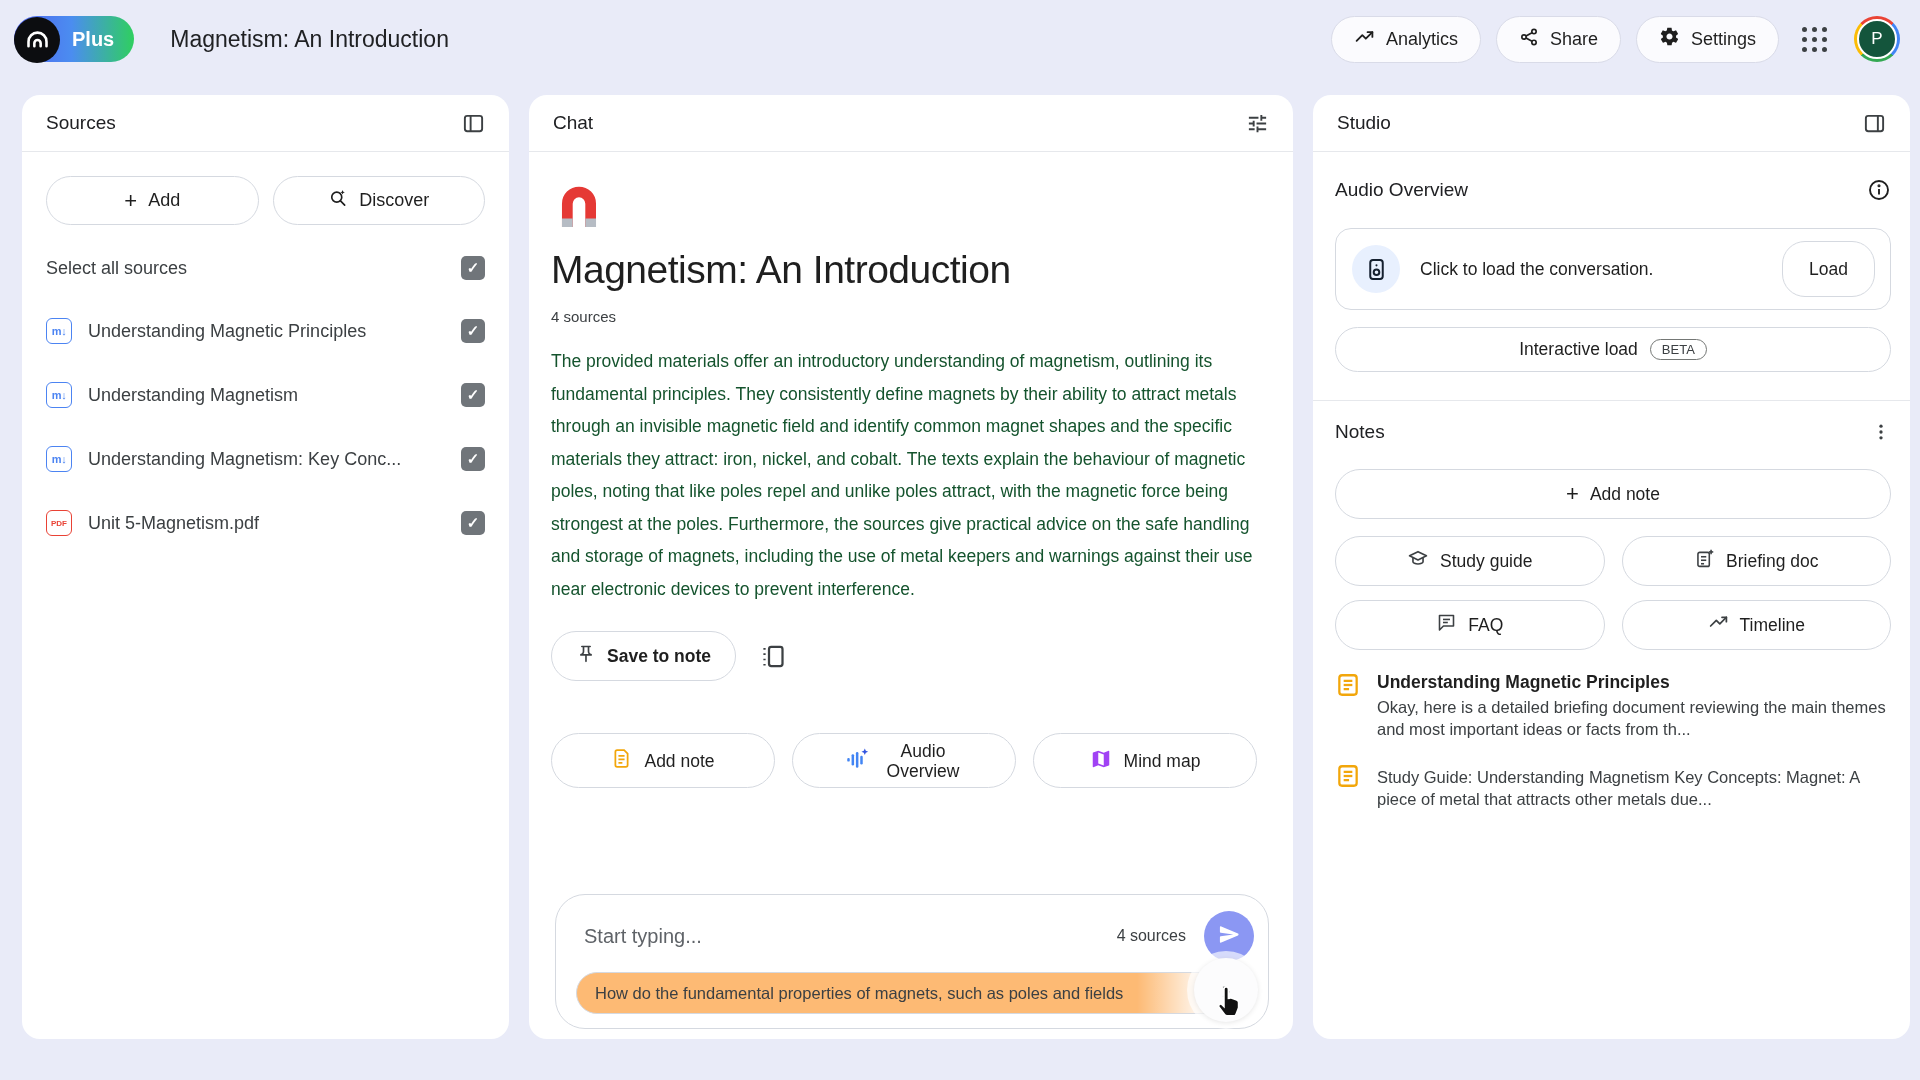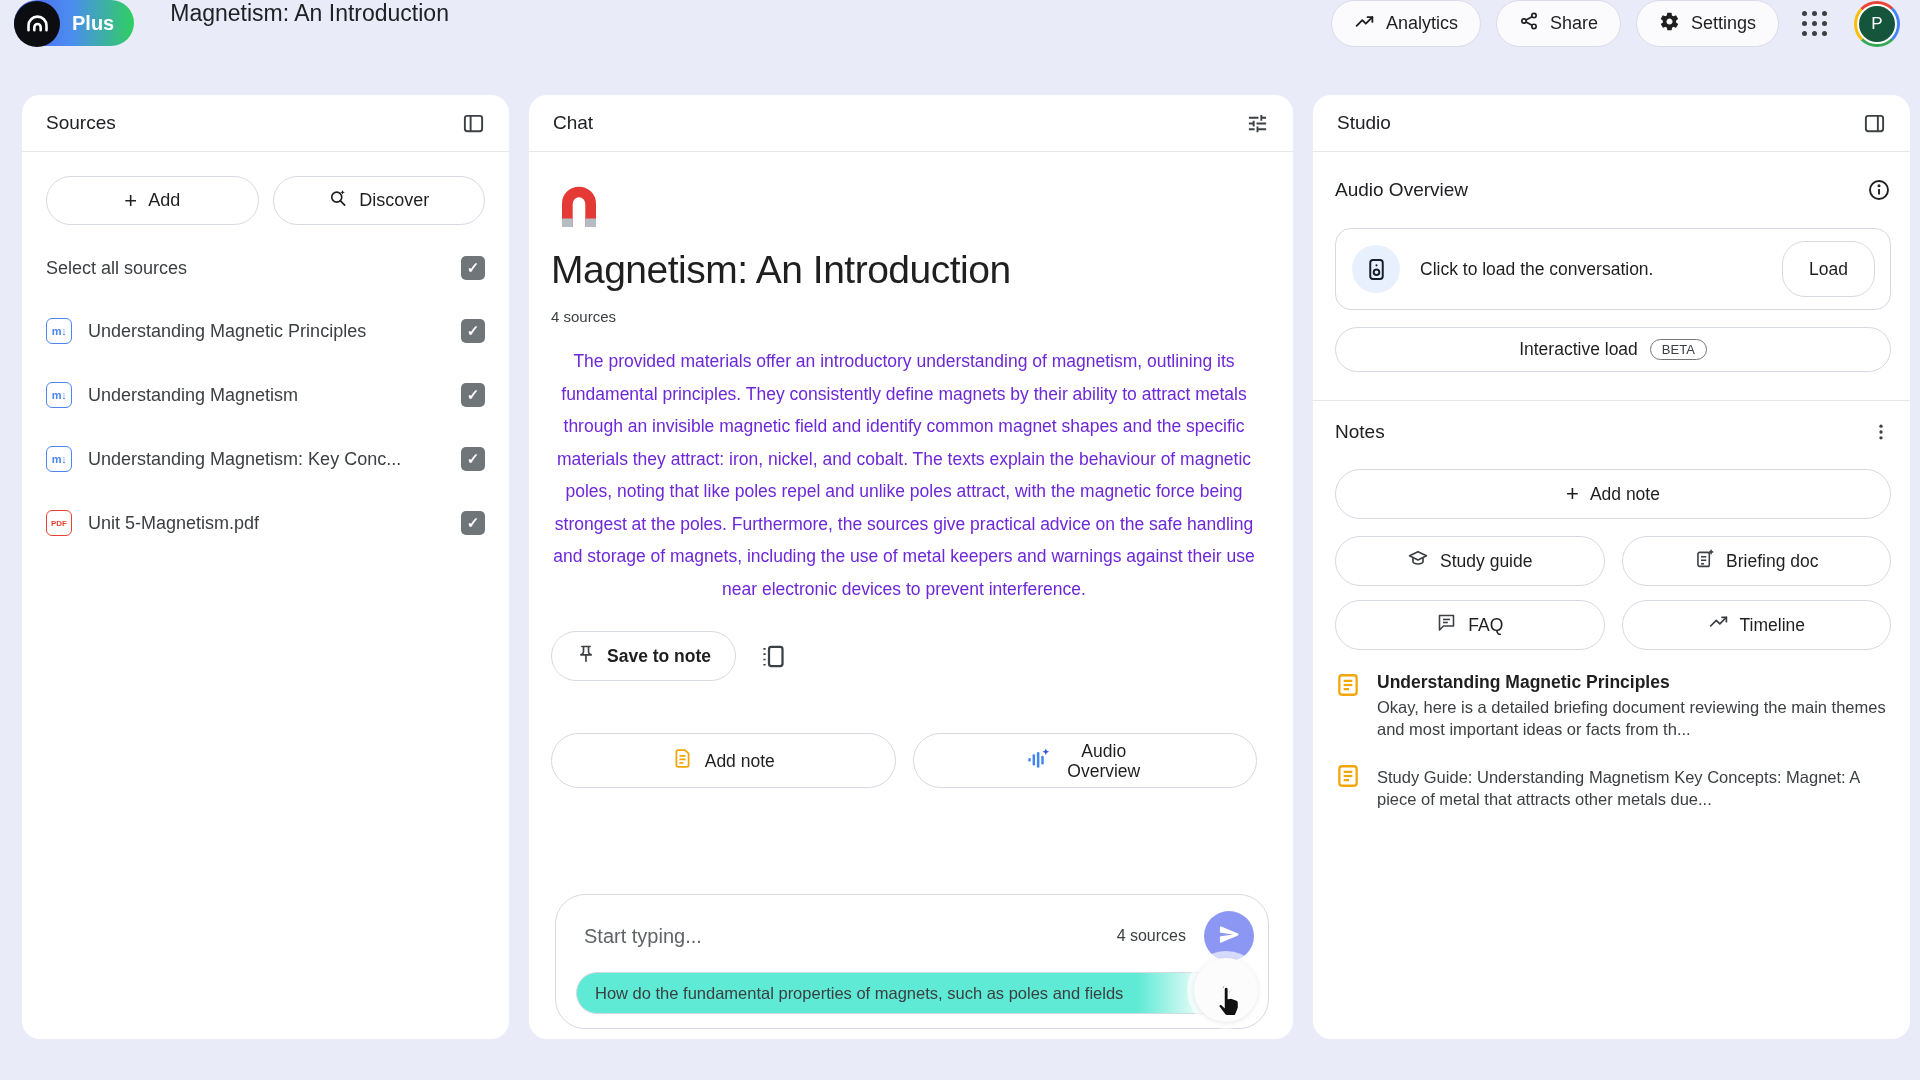--- a/index.html
+++ b/index.html
@@ -1,20 +1,20 @@
 <!DOCTYPE html>
 <html><head>
 <meta charset="utf-8">
 <style>
   * { margin:0; padding:0; box-sizing:border-box; }
   html,body { width:1920px; height:1080px; overflow:hidden; background:#e9ebf8;
     font-family:"Liberation Sans", sans-serif; color:#1f1f1f; }
 
   
-  .topbar { height:78px; display:flex; align-items:flex-start; padding:0 20px 0 14px; }
+  .topbar { height:78px; display:flex; align-items:center; padding:0 20px 0 14px; }
   .logo-badge { position:relative; height:46px; display:flex; align-items:center; }
   .plus-pill { height:46px; border-radius:24px; padding:0 20px 0 58px; display:flex; align-items:center;
     background:linear-gradient(90deg,#5062f0 0%,#4b8df0 48%,#2fcf5f 100%); }
   .plus-pill span { color:#fff; font-size:20px; font-weight:700; }
   .logo-circle { position:absolute; left:0; top:1px; width:46px; height:46px; border-radius:50%;
     background:#0c0d10; display:flex; align-items:center; justify-content:center; }
   .nb-title { margin-left:36px; font-size:23px; color:#202124; }
   .top-right { margin-left:auto; display:flex; align-items:center; gap:15px; }
   .top-btn { height:47px; border-radius:24px; background:rgba(255,255,255,.8); border:1px solid #d9dbe8;
     display:flex; align-items:center; gap:11px; padding:0 22px; font-size:18px; color:#1f1f1f; cursor:pointer; }
@@ -48,39 +48,39 @@
   .src-row .src-title { flex:1; font-size:18px; color:#3c4043; white-space:nowrap; overflow:hidden; }
   .ftype { width:26px; height:26px; border-radius:6px; display:flex; align-items:center; justify-content:center; flex:none; }
   .ftype.md { border:1.6px solid #4c84f2; color:#4c84f2; font-size:11px; font-weight:700; letter-spacing:-0.5px; }
   .ftype.pdf { border:1.6px solid #e94235; color:#e94235; font-size:8px; font-weight:700; }
 
   
   .chat-scroll { flex:1; padding:0 36px 0 22px; overflow:hidden; }
   .magnet { margin-top:26px; }
   .chat-h1 { margin-top:10px; font-size:39px; font-weight:400; letter-spacing:-0.5px; color:#1f1f1f; }
   .src-count { margin-top:16px; font-size:15px; color:#3c4043; }
-  .summary { margin-top:20px; font-size:17.5px; line-height:1.86; color:#6d28d9;text-align:center; }
+  .summary { margin-top:20px; font-size:17.5px; line-height:1.86; color:#14532d; }
   .save-row { margin-top:26px; display:flex; align-items:center; gap:24px; }
   .save-btn { height:50px; border-radius:25px; border:1px solid #d5d9e0; background:#fff; padding:0 24px;
     display:flex; align-items:center; gap:11px; font-size:17.5px; color:#1f1f1f; cursor:pointer;font-weight:bold; }
   .actions-row { margin-top:52px; display:flex; gap:17px; }
   .action-btn { flex:1; height:55px; border-radius:28px; border:1px solid #d5d9e0; background:#fff;
     display:flex; align-items:center; justify-content:center; gap:12px; font-size:17.5px; color:#1f1f1f;
     cursor:pointer; line-height:1.15; text-align:center; }
   .composer { margin:26px 24px 10px 26px; height:135px; border:1.5px solid #d5d9e0; border-radius:30px; position:relative; }
   .composer-top { display:flex; align-items:center; padding:16px 14px 0 28px; }
   .composer-input { flex:1; border:none; outline:none; font-size:20px; color:#1f1f1f; background:transparent;
     font-family:"Liberation Sans",sans-serif; }
   .composer-input::placeholder { color:#5f6368; }
   .composer-count { font-size:16px; color:#3c4043; margin-right:18px; white-space:nowrap; }
   .send-btn { width:50px; height:50px; border-radius:50%; border:none; background:#8b97f3; cursor:pointer;
     display:flex; align-items:center; justify-content:center; flex:none; }
   .suggestion-chip { position:absolute; left:20px; bottom:14px; width:652px; height:42px; border:1px solid #d5d9e0;
     border-radius:21px; display:flex; align-items:center; padding:0 18px; font-size:16.5px; color:#3c4043;
-    white-space:nowrap; overflow:hidden; cursor:pointer; background:#5eead4; }
+    white-space:nowrap; overflow:hidden; cursor:pointer; background:#fdba74; }
   .chip-fade { position:absolute; right:0; top:0; bottom:0; width:90px;
     background:linear-gradient(90deg,rgba(255,255,255,0),#fff 80%); pointer-events:none; }
   .chip-next { position:absolute; right:10px; bottom:6px; width:64px; height:64px; border-radius:50%;
     background:#fcfcfd; box-shadow:0 0 0 7px rgba(255,255,255,.65), 0 1px 5px rgba(0,0,0,.28);
     display:flex; align-items:center; justify-content:center; font-size:26px; color:#3c4043; cursor:pointer; }
   .cursor-glyph { position:absolute; right:22px; bottom:0px; pointer-events:none; }
 
   
   .studio-body { padding:0; display:flex; flex-direction:column; overflow:hidden; }
   .audio-section { padding:26px 19px 28px 22px; }
@@ -288,20 +288,28 @@
             <svg width="26" height="26" viewBox="0 0 24 24" fill="#4285f4">
               <rect x="3" y="11" width="2.3" height="3.4" rx="1.1"></rect>
               <rect x="7" y="7.5" width="2.3" height="10.5" rx="1.1"></rect>
               <rect x="11" y="5.5" width="2.3" height="14.5" rx="1.1"></rect>
               <rect x="15" y="9" width="2.3" height="8" rx="1.1"></rect>
               <path d="M19.2 2.2l.9 2.2 2.2.9-2.2.9-.9 2.2-.9-2.2-2.2-.9 2.2-.9z" fill="#3255e0"></path>
             </svg>
           </span>
           <span style="max-width:82px;">Audio Overview</span>
         </button>
+        <button class="action-btn">
+          <span>
+            <svg width="22" height="22" viewBox="0 0 24 24" fill="#a142f4">
+              <path d="M20.5 3l-.16.03L15 5.1 9 3 3.36 4.9c-.21.07-.36.25-.36.48V20.5c0 .28.22.5.5.5l.16-.03L9 18.9l6 2.1 5.64-1.9c.21-.07.36-.25.36-.48V3.5c0-.28-.22-.5-.5-.5zM15 19l-6-2.11V5l6 2.11V19z"></path>
+            </svg>
+          </span>
+          <span>Mind map</span>
+        </button>
       </div>
     </div>
 
     <div class="composer">
       <div class="composer-top">
         <input class="composer-input" placeholder="Start typing..." style="">
         <span class="composer-count">4 sources</span>
         <button class="send-btn">
           <span>
             <svg width="23" height="23" viewBox="0 0 24 24" fill="#fff">

